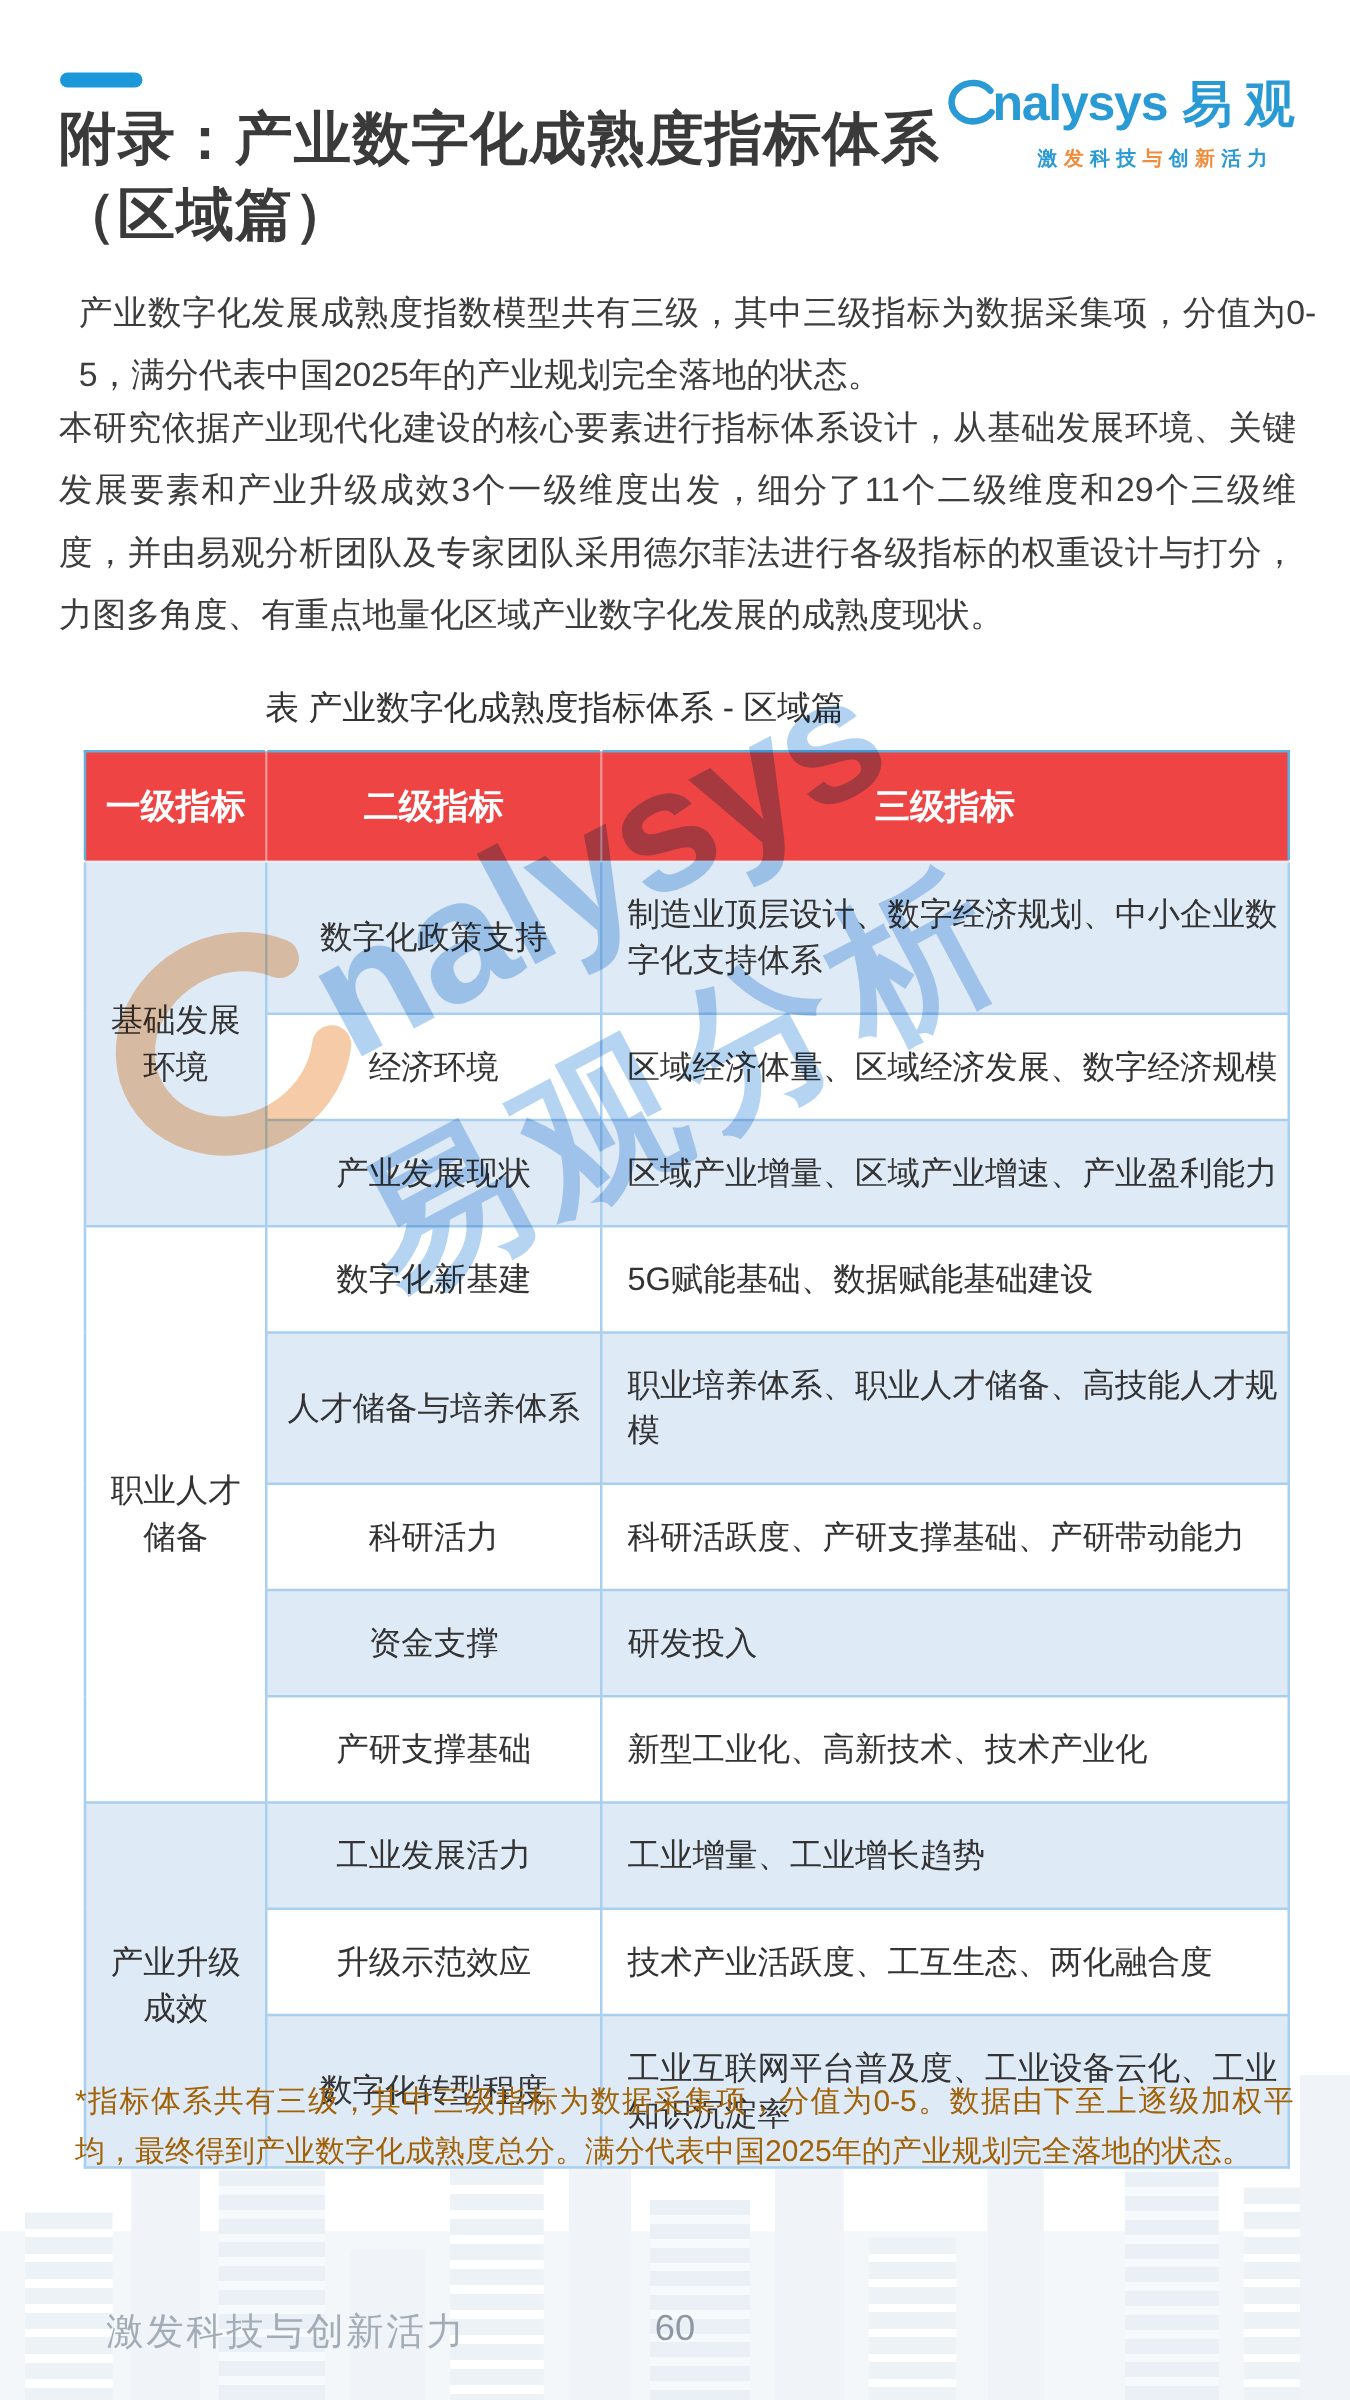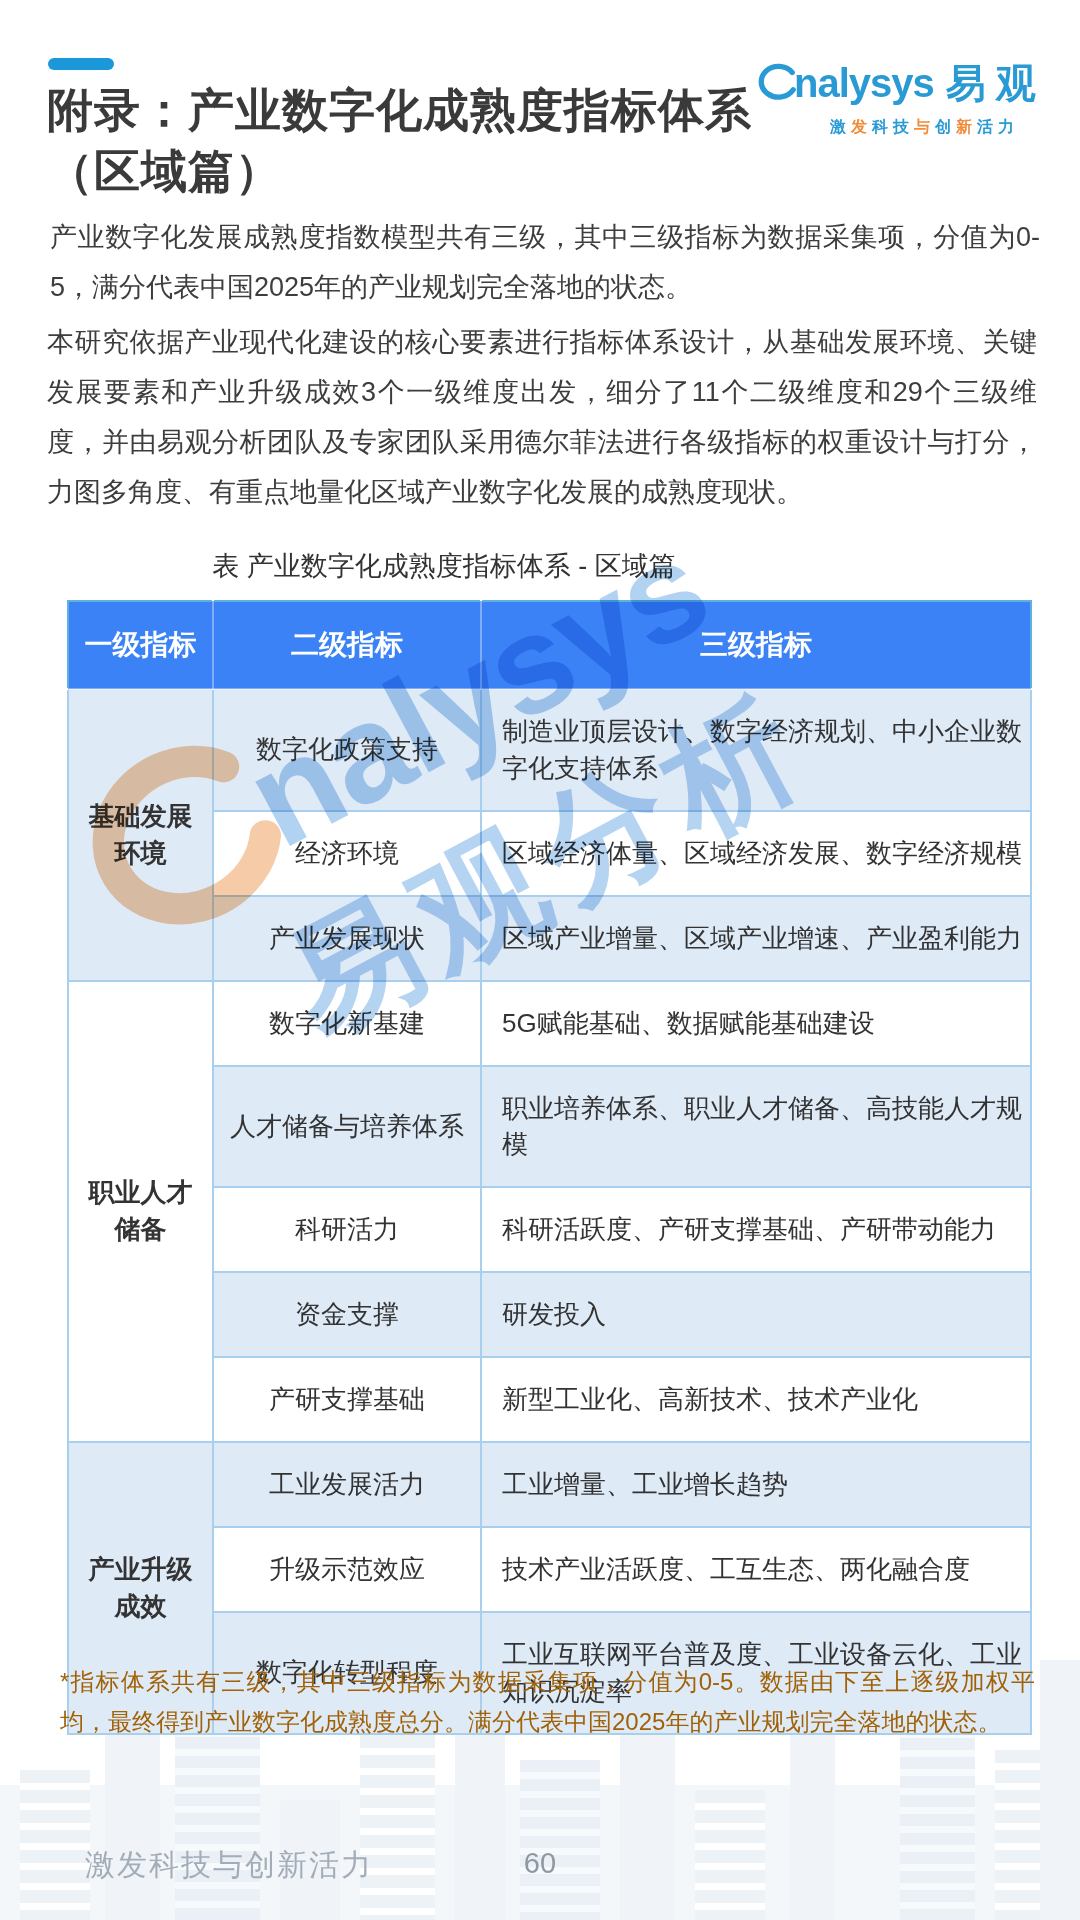--- a/index.html
+++ b/index.html
@@ -33,32 +33,32 @@
   
   .tbl-wrap{position:absolute;left:67px;top:600px;width:963px;z-index:1;}
   table.indicator{
     border-collapse:collapse;width:963px;table-layout:fixed;
     border:2px solid #5fb2e0;background:#ffffff;
   }
   table.indicator col.c1{width:145px;}
   table.indicator col.c2{width:268px;}
   table.indicator col.c3{width:550px;}
   table.indicator th{
-    background:#3b82f6;color:#ffffff;font-size:28px;font-weight:700;
+    background:#ef4444;color:#ffffff;font-size:28px;font-weight:700;
     padding:24px 6px;border:2px solid rgba(255,255,255,0.35);border-top:none;
   }
   table.indicator th:first-child{border-left:none;}
   table.indicator th:last-child{border-right:none;}
   table.indicator td{
     border:2px solid #a9cfee;font-size:26px;color:#333;line-height:1.42;
     padding:23px 10px;text-align:center;vertical-align:middle;background:#ffffff;
   }
   table.indicator td.c3{text-align:left;padding-left:20px;padding-right:4px;}
   table.indicator td.tint{background:#dfeaf7;}
-  table.indicator td.group{font-weight:700;margin-top:39px;}
+  table.indicator td.group{font-weight:400;margin-top:39px;}
   
   .footnote{
     position:absolute;left:60px;top:1662px;width:975px;z-index:1;
     font-size:24px;line-height:1.65;color:#a16207;text-align:justify;
   }
   
   .watermark{
     position:absolute;left:130px;top:580px;width:820px;height:640px;z-index:2;
     pointer-events:none;mix-blend-mode:multiply;
     transform:rotate(-28deg);
@@ -110,21 +110,21 @@
     <div class="logo-row">
       <svg class="swirl" viewBox="0 0 48 48">
         <path d="M42 12 A 18 16 0 1 0 43 30" fill="none" stroke="currentColor" stroke-width="5.5" stroke-linecap="round"></path>
       </svg>
       <span class="logo-en">nalysys</span>
       <span class="logo-cn">易观</span>
     </div>
     <div class="logo-tagline"><span style="color: rgb(42, 154, 213);">激</span><span style="color: rgb(240, 141, 60);">发</span><span style="color: rgb(42, 154, 213);">科</span><span style="color: rgb(42, 154, 213);">技</span><span style="color: rgb(240, 141, 60);">与</span><span style="color: rgb(42, 154, 213);">创</span><span style="color: rgb(240, 141, 60);">新</span><span style="color: rgb(42, 154, 213);">活</span><span style="color: rgb(42, 154, 213);">力</span></div>
   </div>
 
-  <p class="para para1" style="margin:3px;">产业数字化发展成熟度指数模型共有三级，其中三级指标为数据采集项，分值为0-5，满分代表中国2025年的产业规划完全落地的状态。</p>
+  <p class="para para1" style="margin:16px;">产业数字化发展成熟度指数模型共有三级，其中三级指标为数据采集项，分值为0-5，满分代表中国2025年的产业规划完全落地的状态。</p>
   <p class="para para2" style="margin:0;">本研究依据产业现代化建设的核心要素进行指标体系设计，从基础发展环境、关键发展要素和产业升级成效3个一级维度出发，细分了11个二级维度和29个三级维度，并由易观分析团队及专家团队采用德尔菲法进行各级指标的权重设计与打分，力图多角度、有重点地量化区域产业数字化发展的成熟度现状。</p>
 
   <div class="table-caption">表 产业数字化成熟度指标体系 - 区域篇</div>
   <div class="tbl-wrap">
     <table class="indicator">
       <colgroup>
           <col class="c1">
           <col class="c2">
           <col class="c3">
         </colgroup>

